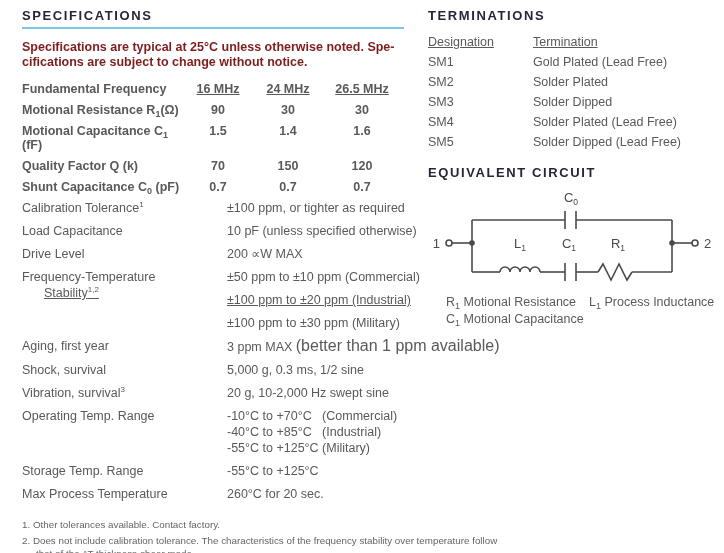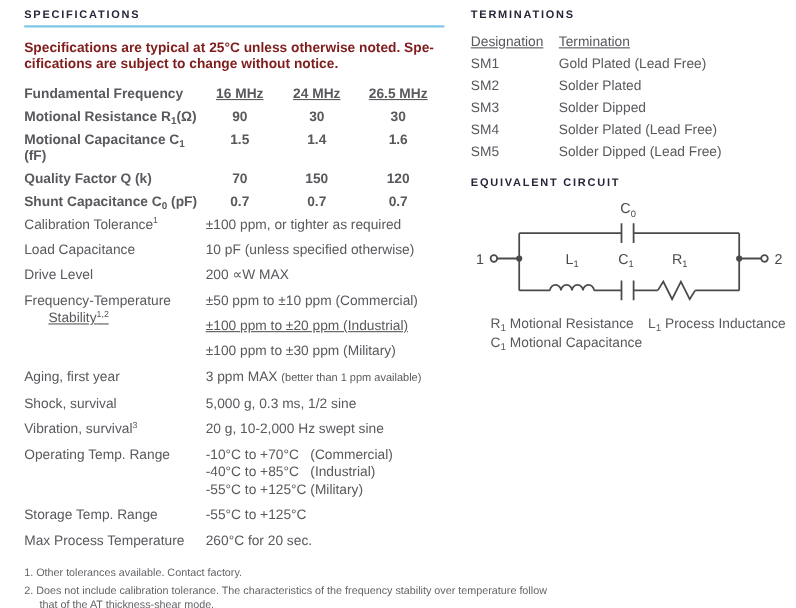--- a/index.html
+++ b/index.html
@@ -9,61 +9,61 @@
     font-family: "Liberation Sans", "DejaVu Sans", sans-serif;
     color: #58595d;
     font-size: 12.5px;
     overflow: hidden;
   }
   .page { display: flex; padding: 8px 0 0 22px; gap: 24px; }
   .col-left { width: 382px; flex: none; }
   .col-right { width: 292px; flex: none; }
 
   .section-title {
-    font-size: 10px; font-weight: bold; letter-spacing: 1.6px;
+    font-size: 13px; font-weight: bold; letter-spacing: 1.6px;
     color: #26263a;
   }
   .rule { height: 2px; background: #7cc7e8; margin: 4px 0 11px 0; }
 
   .intro { line-height: 15px; margin-bottom: 12px; color: #7f1d1d; font-weight: bold; }
 
   
   .frow {
     display: grid; grid-template-columns: 162px 68px 72px 76px;
     align-items: baseline; margin-bottom: 7px; line-height: 14px; font-weight: bold;
   }
   .frow .val { text-align: center; }
   .frow.fhead .val { text-decoration: underline; }
   .gap-top { margin-top: 3px; }
 
   
   .krow {
     display: grid; grid-template-columns: 165px 1fr;
-    align-items: start; margin-bottom: 9px; line-height: 14px;
+    align-items: start; margin-bottom: 9px; line-height: 14px; gap: 40px;
   }
   .krow .v { white-space: pre; }
   .vline { margin-bottom: 9px; white-space: pre; }
   .vline:last-child { margin-bottom: 0; }
   .vline-tight { margin-bottom: 2px; white-space: pre; }
   .vline-tight:last-child { margin-bottom: 0; }
   .label2 { margin-left: 22px; margin-top: 2px; text-decoration: underline; }
   sup { font-size: 8px; vertical-align: super; line-height: 0; }
   sub { font-size: 9px; vertical-align: baseline; position: relative; top: 3px; line-height: 0; }
-  .small-note { font-size: 10px; }
+  .small-note { font-size: 16px; }
 
   .footnotes { margin-top: 17px; width: 492px; font-size: 9.8px; color: #636468; }
   .footnote { line-height: 13px; margin-bottom: 3px; padding-left: 14px; text-indent: -14px; }
 
   
   .trow {
     display: grid; grid-template-columns: 80px 1fr;
     line-height: 13px; margin-bottom: 4px;
   }
   .trow.thead span { text-decoration: underline; }
-  .trow { margin-bottom: 3.5px; }
+  .trow { margin-bottom: 3.5px; gap: 25px; }
   .trow span { display: inline-block; padding-bottom: 0.5px; }
   .terminations-block { margin-bottom: 0; }
   .term-table { margin-top: 13px; }
   .term-table .trow { height: 16.5px; align-items: baseline; }
 
   .equiv-title { margin-top: 12px; }
   .circuit-svg { display: block; margin: 10px 0 0 2px; }
 
   .legend { margin: 4px 0 0 18px; line-height: 17px; color: #595a5e; }
   .legend-line { display: flex; gap: 13px; }

